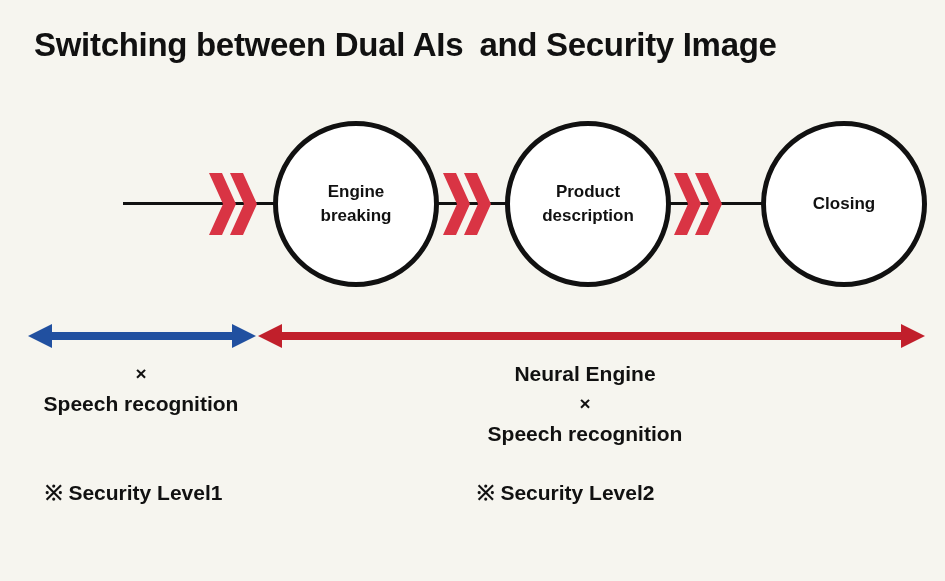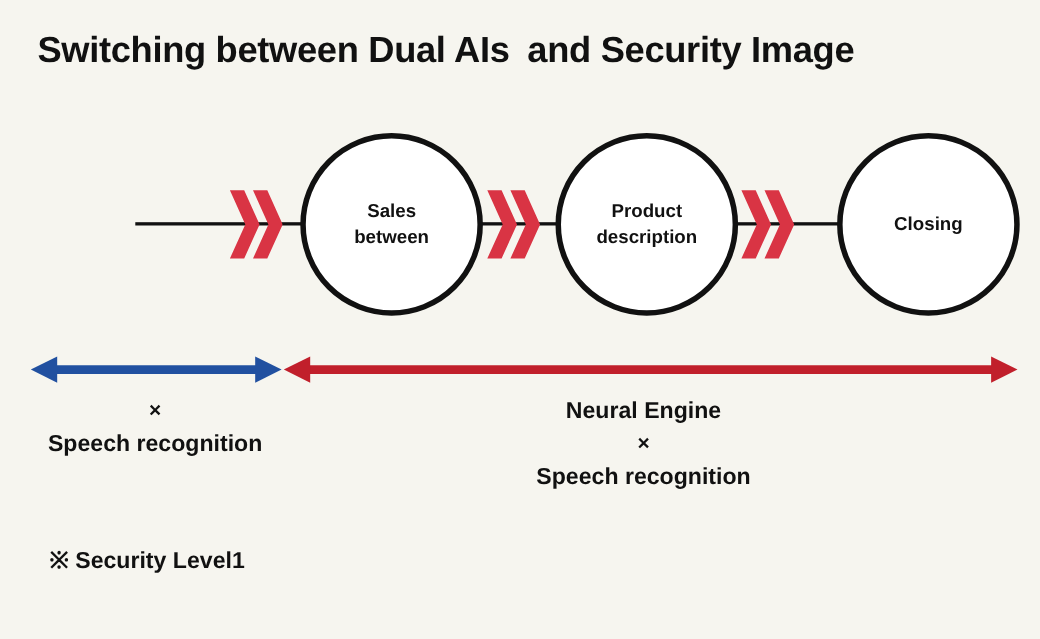--- a/index.html
+++ b/index.html
@@ -30,35 +30,35 @@
   }
   .circle span:empty{display:none;}
   .chevron{position:absolute;top:172px;width:50px;height:64px;z-index:2;}
   .arrow{position:absolute;top:318px;height:36px;z-index:1;}
   .seg-label{
     position:absolute;top:359px;text-align:center;font-weight:bold;z-index:1;
   }
   .seg-label .tool,.seg-label .method{font-size:21px;line-height:30px;white-space:nowrap;}
   .seg-label .op{font-size:19px;line-height:30px;}
   .seg-note{
-    position:absolute;top:478px;font-size:21px;font-weight:bold;white-space:nowrap;z-index:1;margin-top:16px;
+    position:absolute;top:478px;font-size:21px;font-weight:bold;white-space:nowrap;z-index:1;
   }
 </style>
 </head>
 <body>
 
 <div class="canvas">
 
   <div class="title">Switching between Dual AIs and Security Image</div>
 
   <div class="connector"></div>
 
   <div class="circle" style="left:273px;">
-    <span>Sales</span>
-    <span>between</span>
+    <span>Engine</span>
+    <span>breaking</span>
   </div>
   <div class="circle" style="left:505px;">
     <span>Product</span>
     <span>description</span>
   </div>
   <div class="circle" style="left:761px;">
     <span>Closing</span>
 
   </div>
 
@@ -91,14 +91,15 @@
     <div class="op">×</div>
     <div class="method">Speech recognition</div>
   </div>
   <div class="seg-label" style="left:385px;width:400px;">
     <div class="tool">Neural Engine</div>
     <div class="op">×</div>
     <div class="method">Speech recognition</div>
   </div>
 
   <div class="seg-note" style="left:45px;">※ Security Level1</div>
+  <div class="seg-note" style="left:477px;">※ Security Level2</div>
 
 </div>
 
 </body></html>

